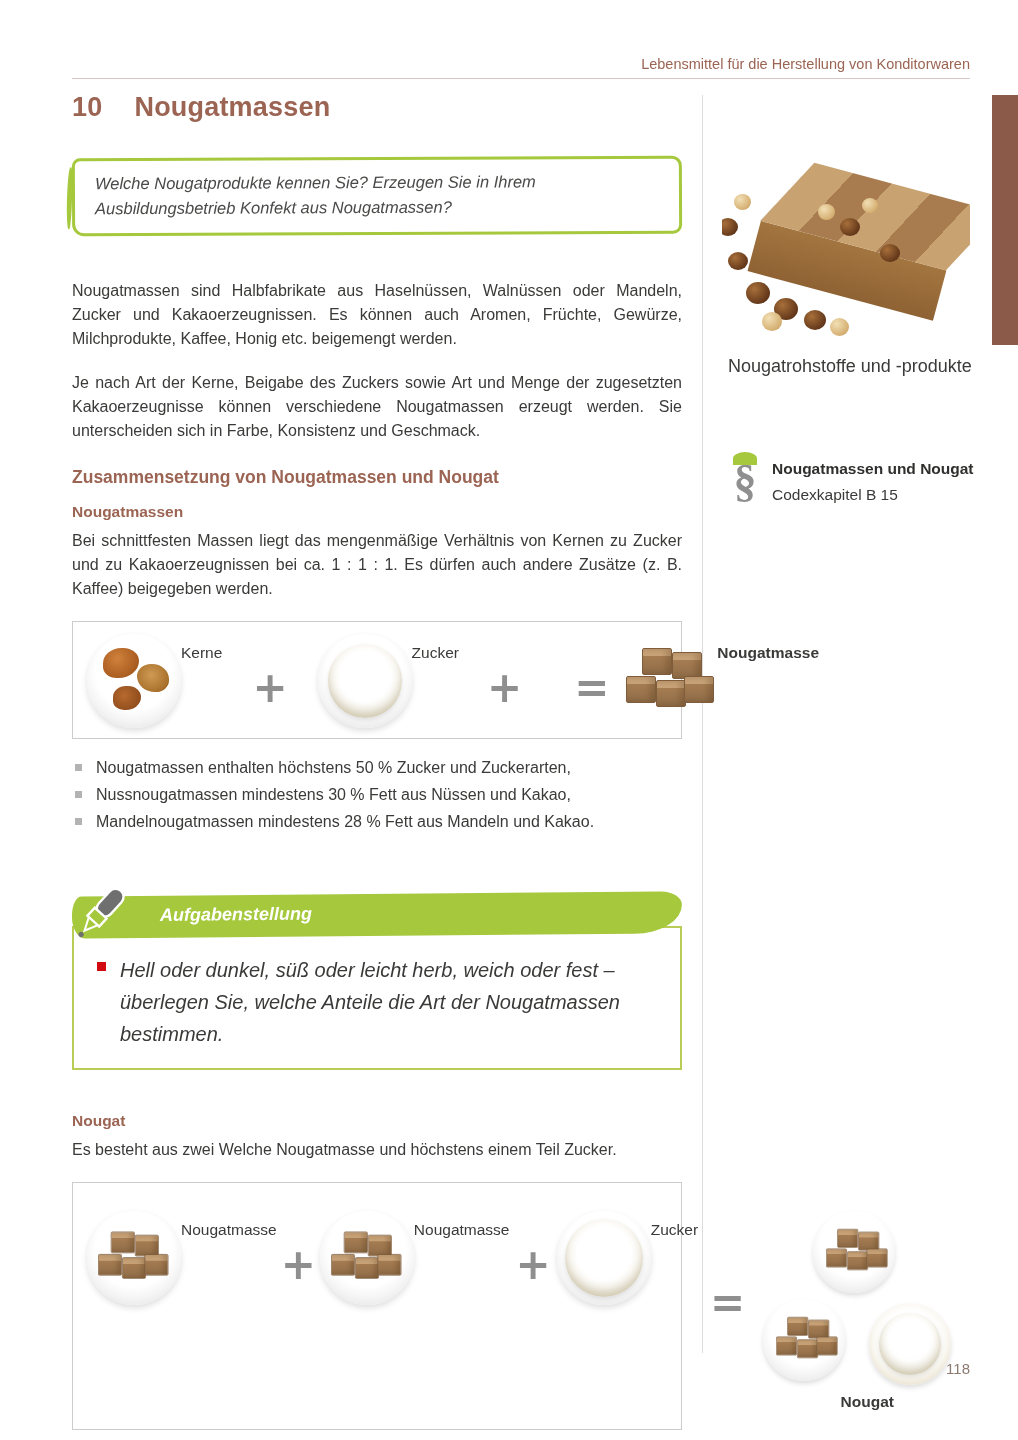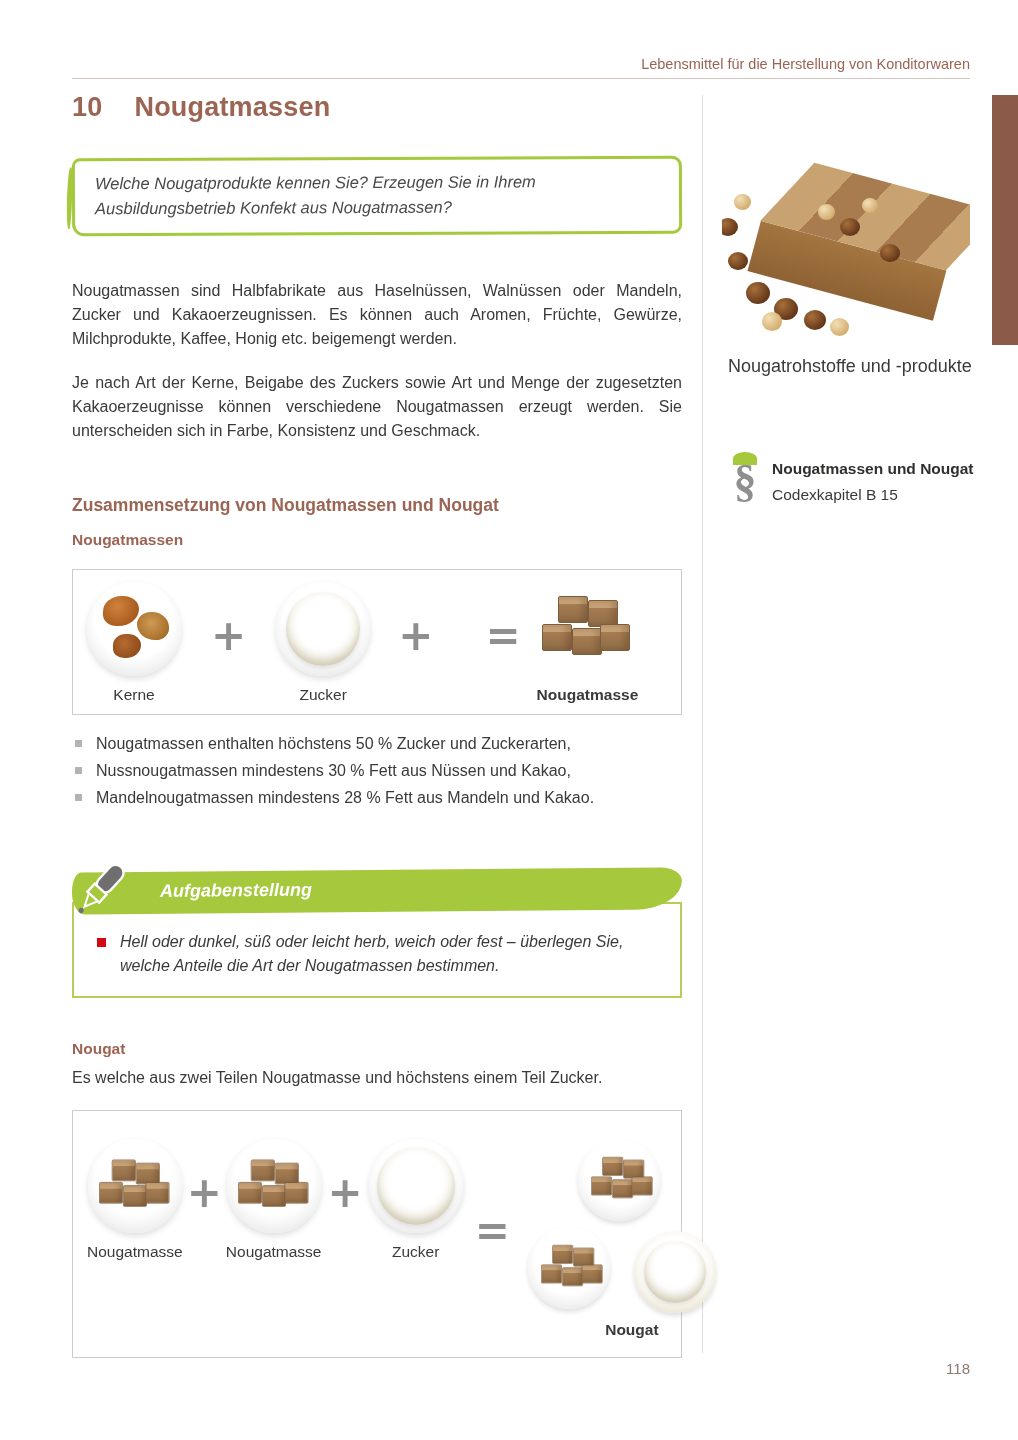--- a/index.html
+++ b/index.html
@@ -22,28 +22,28 @@
 
   .bubble { margin-top:34px; border:3px solid #a5c83c; border-radius:8px 10px 9px 12px;
             padding:10px 18px 12px 20px; transform:rotate(-.25deg); position:relative; }
   .bubble::before { content:""; position:absolute; left:-8px; top:6px; bottom:4px; width:5px;
                     background:#a5c83c; border-radius:60% 40% 50% 60%; transform:rotate(2deg); }
   .bubble p { font-style:italic; font-size:16.5px; line-height:25px; color:#4a4a49; }
 
   .body-p { margin-top:20px; font-size:16px; line-height:24px; text-align:justify; }
   .body-p.first { margin-top:44px; }
 
-  h2.section { margin-top:52px; font-size:17.5px; font-weight:bold; color:#9b6453; }
+  h2.section { margin-top:24px; font-size:17.5px; font-weight:bold; color:#9b6453; }
   h3.sub { margin-top:15px; font-size:15.5px; font-weight:bold; color:#9b6453; }
   .sub-p { margin-top:8px; font-size:16px; line-height:24px; text-align:justify; }
 
   
   .diagram { margin-top:20px; border:1px solid #cccccc; background:#fff; padding:12px 10px 10px 14px; }
   .d-row { display:flex; align-items:flex-start; }
-  .d-item { display:flex; flex-direction:column; align-items:center; }
+  .d-item { display:flex; flex-direction:row; }
   .d-label { margin-top:10px; font-size:15.5px; color:#3a3a39; }
   .d-label.bold { font-weight:bold; }
   .op { font-size:42px; font-weight:bold; color:#8f8f8f; margin:32px 6px 0 6px; line-height:44px;
         font-family:"DejaVu Sans", sans-serif; }
 
   .plate { width:94px; height:94px; border-radius:50%;
            background:radial-gradient(circle at 50% 40%, #ffffff 52%, #f4f4f4 68%, #e3e3e3 88%, #f0f0f0 100%);
            box-shadow:0 3px 6px rgba(0,0,0,.13); position:relative;
            display:flex; align-items:center; justify-content:center; }
 
@@ -98,21 +98,21 @@
   
   .task-wrap { margin-top:61px; position:relative;font-style:italic; }
   .task-banner { position:relative; height:42px; background:#a5c83c;
                  border-radius:10px 22px 50px 14px / 20px 14px 30px 22px;
                  transform:rotate(-.5deg); z-index:2; }
   .task-banner .banner-label { position:absolute; left:88px; top:9px; color:#fff;
                                font-size:18px; font-weight:bold; }
   .pen-icon { position:absolute; left:-2px; top:-16px; width:62px; height:66px; z-index:3; }
   .task-box { position:relative; margin-top:-10px; border:2px solid #b9cd56; background:#fff;
               padding:26px 20px 18px 20px; z-index:1; }
-  .task-box .task-li { position:relative; padding-left:26px; font-size:16px; line-height:24px; }
+  .task-box .task-li { position:relative; padding-left:26px; font-size:20px; line-height:32px; }
   .task-box .task-li::before { content:""; position:absolute; left:3px; top:8px; width:9px; height:9px; background:#d20a11; }
 
   
   .result-group { position:relative; width:205px; height:208px; margin-left:4px; }
   .mini-plate { position:absolute; width:82px; height:82px; border-radius:50%;
                 background:radial-gradient(circle at 50% 40%, #ffffff 52%, #f4f4f4 68%, #e3e3e3 88%, #f0f0f0 100%);
                 box-shadow:0 3px 5px rgba(0,0,0,.13); display:flex; align-items:center; justify-content:center; }
   .mini-plate.p-top { left:56px; top:0; }
   .mini-plate.p-left { left:6px; top:88px; }
   .mini-plate.p-right { left:112px; top:92px; background:radial-gradient(circle at 50% 44%, #ffffff 0 46%, #faf8f2 60%, #ece6d6 74%, #f5f2ea 82%, #ddd6c3 100%); }
@@ -154,20 +154,21 @@
 
     <div class="bubble">
       <p>Welche Nougatprodukte kennen Sie? Erzeugen Sie in Ihrem Ausbildungsbetrieb Konfekt aus Nougatmassen?</p>
     </div>
 
     <p class="body-p first">Nougatmassen sind Halbfabrikate aus Haselnüssen, Walnüssen oder Mandeln, Zucker und Kakaoerzeugnissen. Es können auch Aromen, Früchte, Gewürze, Milchprodukte, Kaffee, Honig etc. beigemengt werden.</p>
     <p class="body-p">Je nach Art der Kerne, Beigabe des Zuckers sowie Art und Menge der zugesetzten Kakaoerzeugnisse können verschiedene Nougatmassen erzeugt werden. Sie unterscheiden sich in Farbe, Konsistenz und Geschmack.</p>
 
     <h2 class="section">Zusammensetzung von Nougatmassen und Nougat</h2>
     <h3 class="sub">Nougatmassen</h3>
+    <p class="sub-p">Bei schnittfesten Massen liegt das mengenmäßige Verhältnis von Kernen zu Zucker und zu Kakaoerzeugnissen bei ca. 1 : 1 : 1. Es dürfen auch andere Zusätze (z. B. Kaffee) beigegeben werden.</p>
 
     <div class="diagram">
       <div class="d-row">
         <div class="d-item">
           <div class="plate">
             <span class="blob b1"></span>
             <span class="blob b2"></span>
             <span class="blob b3"></span>
           </div>
           <div class="d-label">Kerne</div>
@@ -213,21 +214,21 @@
           </g>
         </svg>
         <span class="banner-label">Aufgabenstellung</span>
       </div>
       <div class="task-box">
         <div class="task-li">Hell oder dunkel, süß oder leicht herb, weich oder fest – überlegen Sie, welche Anteile die Art der Nougatmassen bestimmen.</div>
       </div>
     </div>
 
     <h3 class="sub" style="margin-top:42px;">Nougat</h3>
-    <p class="sub-p">Es welche aus zwei Teilen Nougatmasse und höchstens einem Teil Zucker.</p>
+    <p class="sub-p">Es besteht aus zwei Welche Nougatmasse und höchstens einem Teil Zucker.</p>
 
     <div class="diagram" style="padding-top:28px;">
       <div class="d-row">
         <div class="d-item">
           <div class="plate">
             <div class="cube-stack scale80">
               <span class="cube k1"></span>
                 <span class="cube k2"></span>
                 <span class="cube k3"></span>
                 <span class="cube k4"></span>

